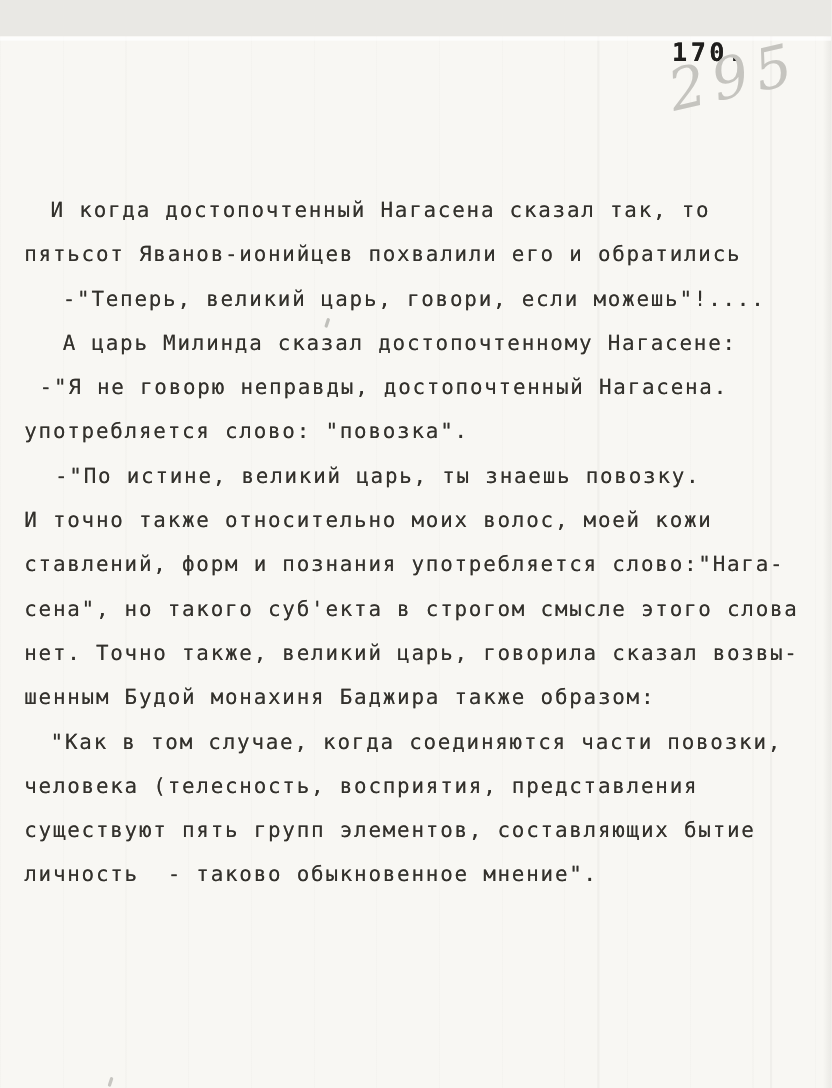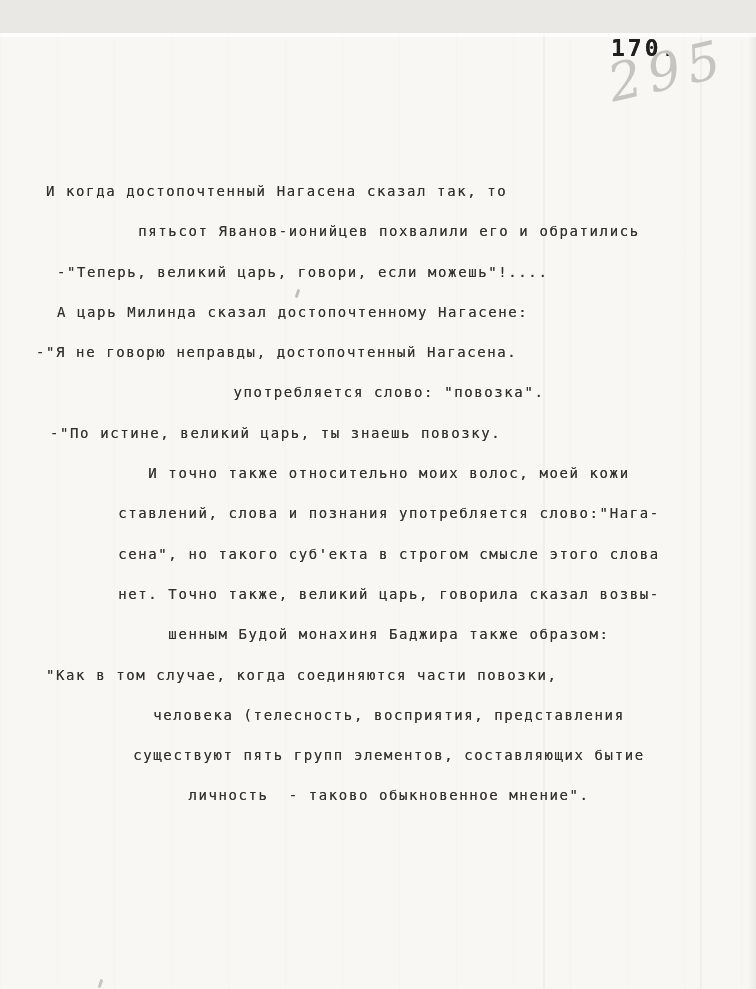--- a/index.html
+++ b/index.html
@@ -44,26 +44,26 @@
     font-size:52px;line-height:1;
     letter-spacing:7px;
     color:var(--pencil,#c5c4bf);
     transform:rotate(-13deg);
     transform-origin:left top;
   }
 
   .text-block{position:absolute;left:0;top:138px;right:0;}
   .line{
     margin:0;height:40.3px;line-height:40.3px;
-    font-size:14px;letter-spacing:1.6px;
+    font-size:19px;letter-spacing:1.6px;
     color:var(--ink,#33312c);
     white-space:pre;
     text-shadow:0 0 0.5px rgba(45,43,40,0.65);
   }
-  .m0{margin-left:22px;text-align:center;}
+  .m0{margin-left:22px;}
   .m1{margin-left:36px;}
   .m2{margin-left:46px;}
   .m25{margin-left:50px;}
   .m3{margin-left:57px;}
 
   .stray-mark{
     position:absolute;width:3px;height:9px;background:rgba(90,88,84,0.35);
     transform:rotate(18deg);border-radius:2px;
   }
   .stray-1{left:296px;top:256px;}
@@ -86,21 +86,21 @@
 
   <div class="text-block">
     <p class="line m2">И когда достопочтенный Нагасена сказал так, то</p>
     <p class="line m0">пятьсот Яванов-ионийцев похвалили его и обратились</p>
     <p class="line m3">-"Теперь, великий царь, говори, если можешь"!....</p>
     <p class="line m3">А царь Милинда сказал достопочтенному Нагасене:</p>
     <p class="line m1">-"Я не говорю неправды, достопочтенный Нагасена.</p>
     <p class="line m0">употребляется слово: "повозка".</p>
     <p class="line m25">-"По истине, великий царь, ты знаешь повозку.</p>
     <p class="line m0">И точно также относительно моих волос, моей кожи</p>
-    <p class="line m0">ставлений, слова и познания употребляется слово:"Нага-</p>
+    <p class="line m0">ставлений, форм и познания употребляется слово:"Нага-</p>
     <p class="line m0">сена", но такого суб'екта в строгом смысле этого слова</p>
     <p class="line m0">нет. Точно также, великий царь, говорила сказал возвы-</p>
     <p class="line m0">шенным Будой монахиня Баджира также образом:</p>
     <p class="line m2">"Как в том случае, когда соединяются части повозки,</p>
     <p class="line m0">человека (телесность, восприятия, представления</p>
     <p class="line m0">существуют пять групп элементов, составляющих бытие</p>
     <p class="line m0">личность  - таково обыкновенное мнение".</p>
   </div>
 
   <div class="stray-mark stray-1"></div>

